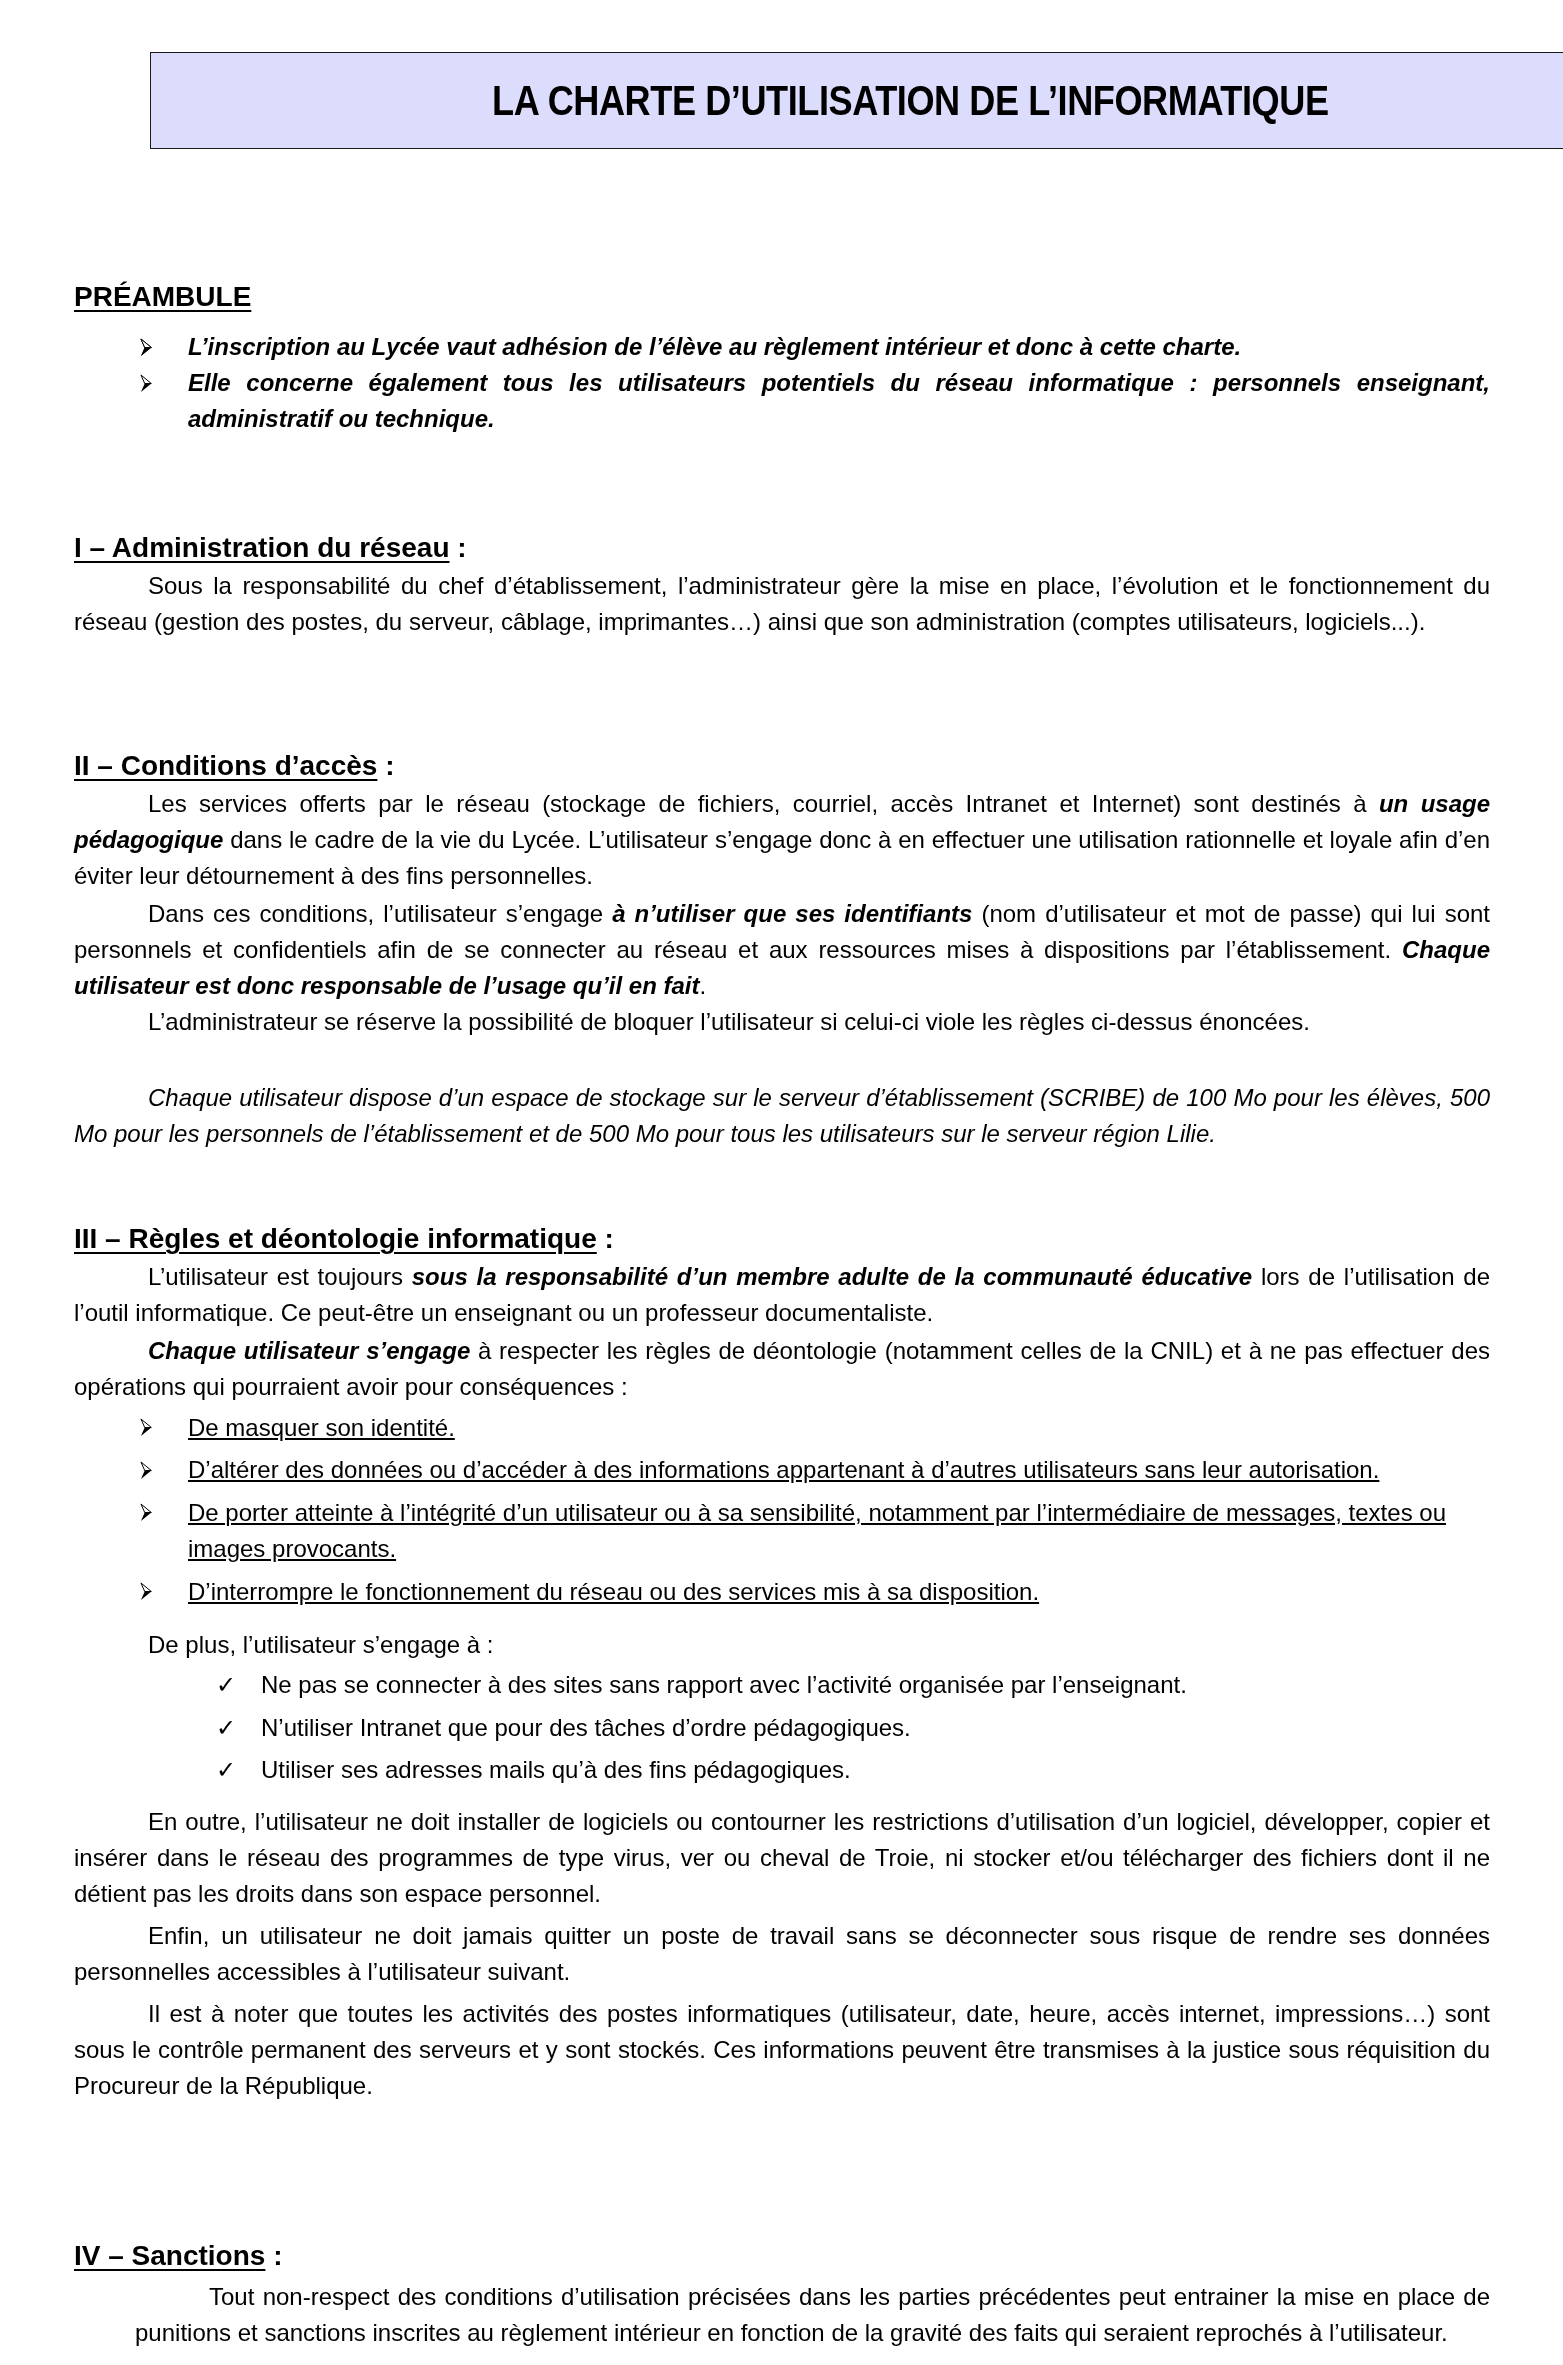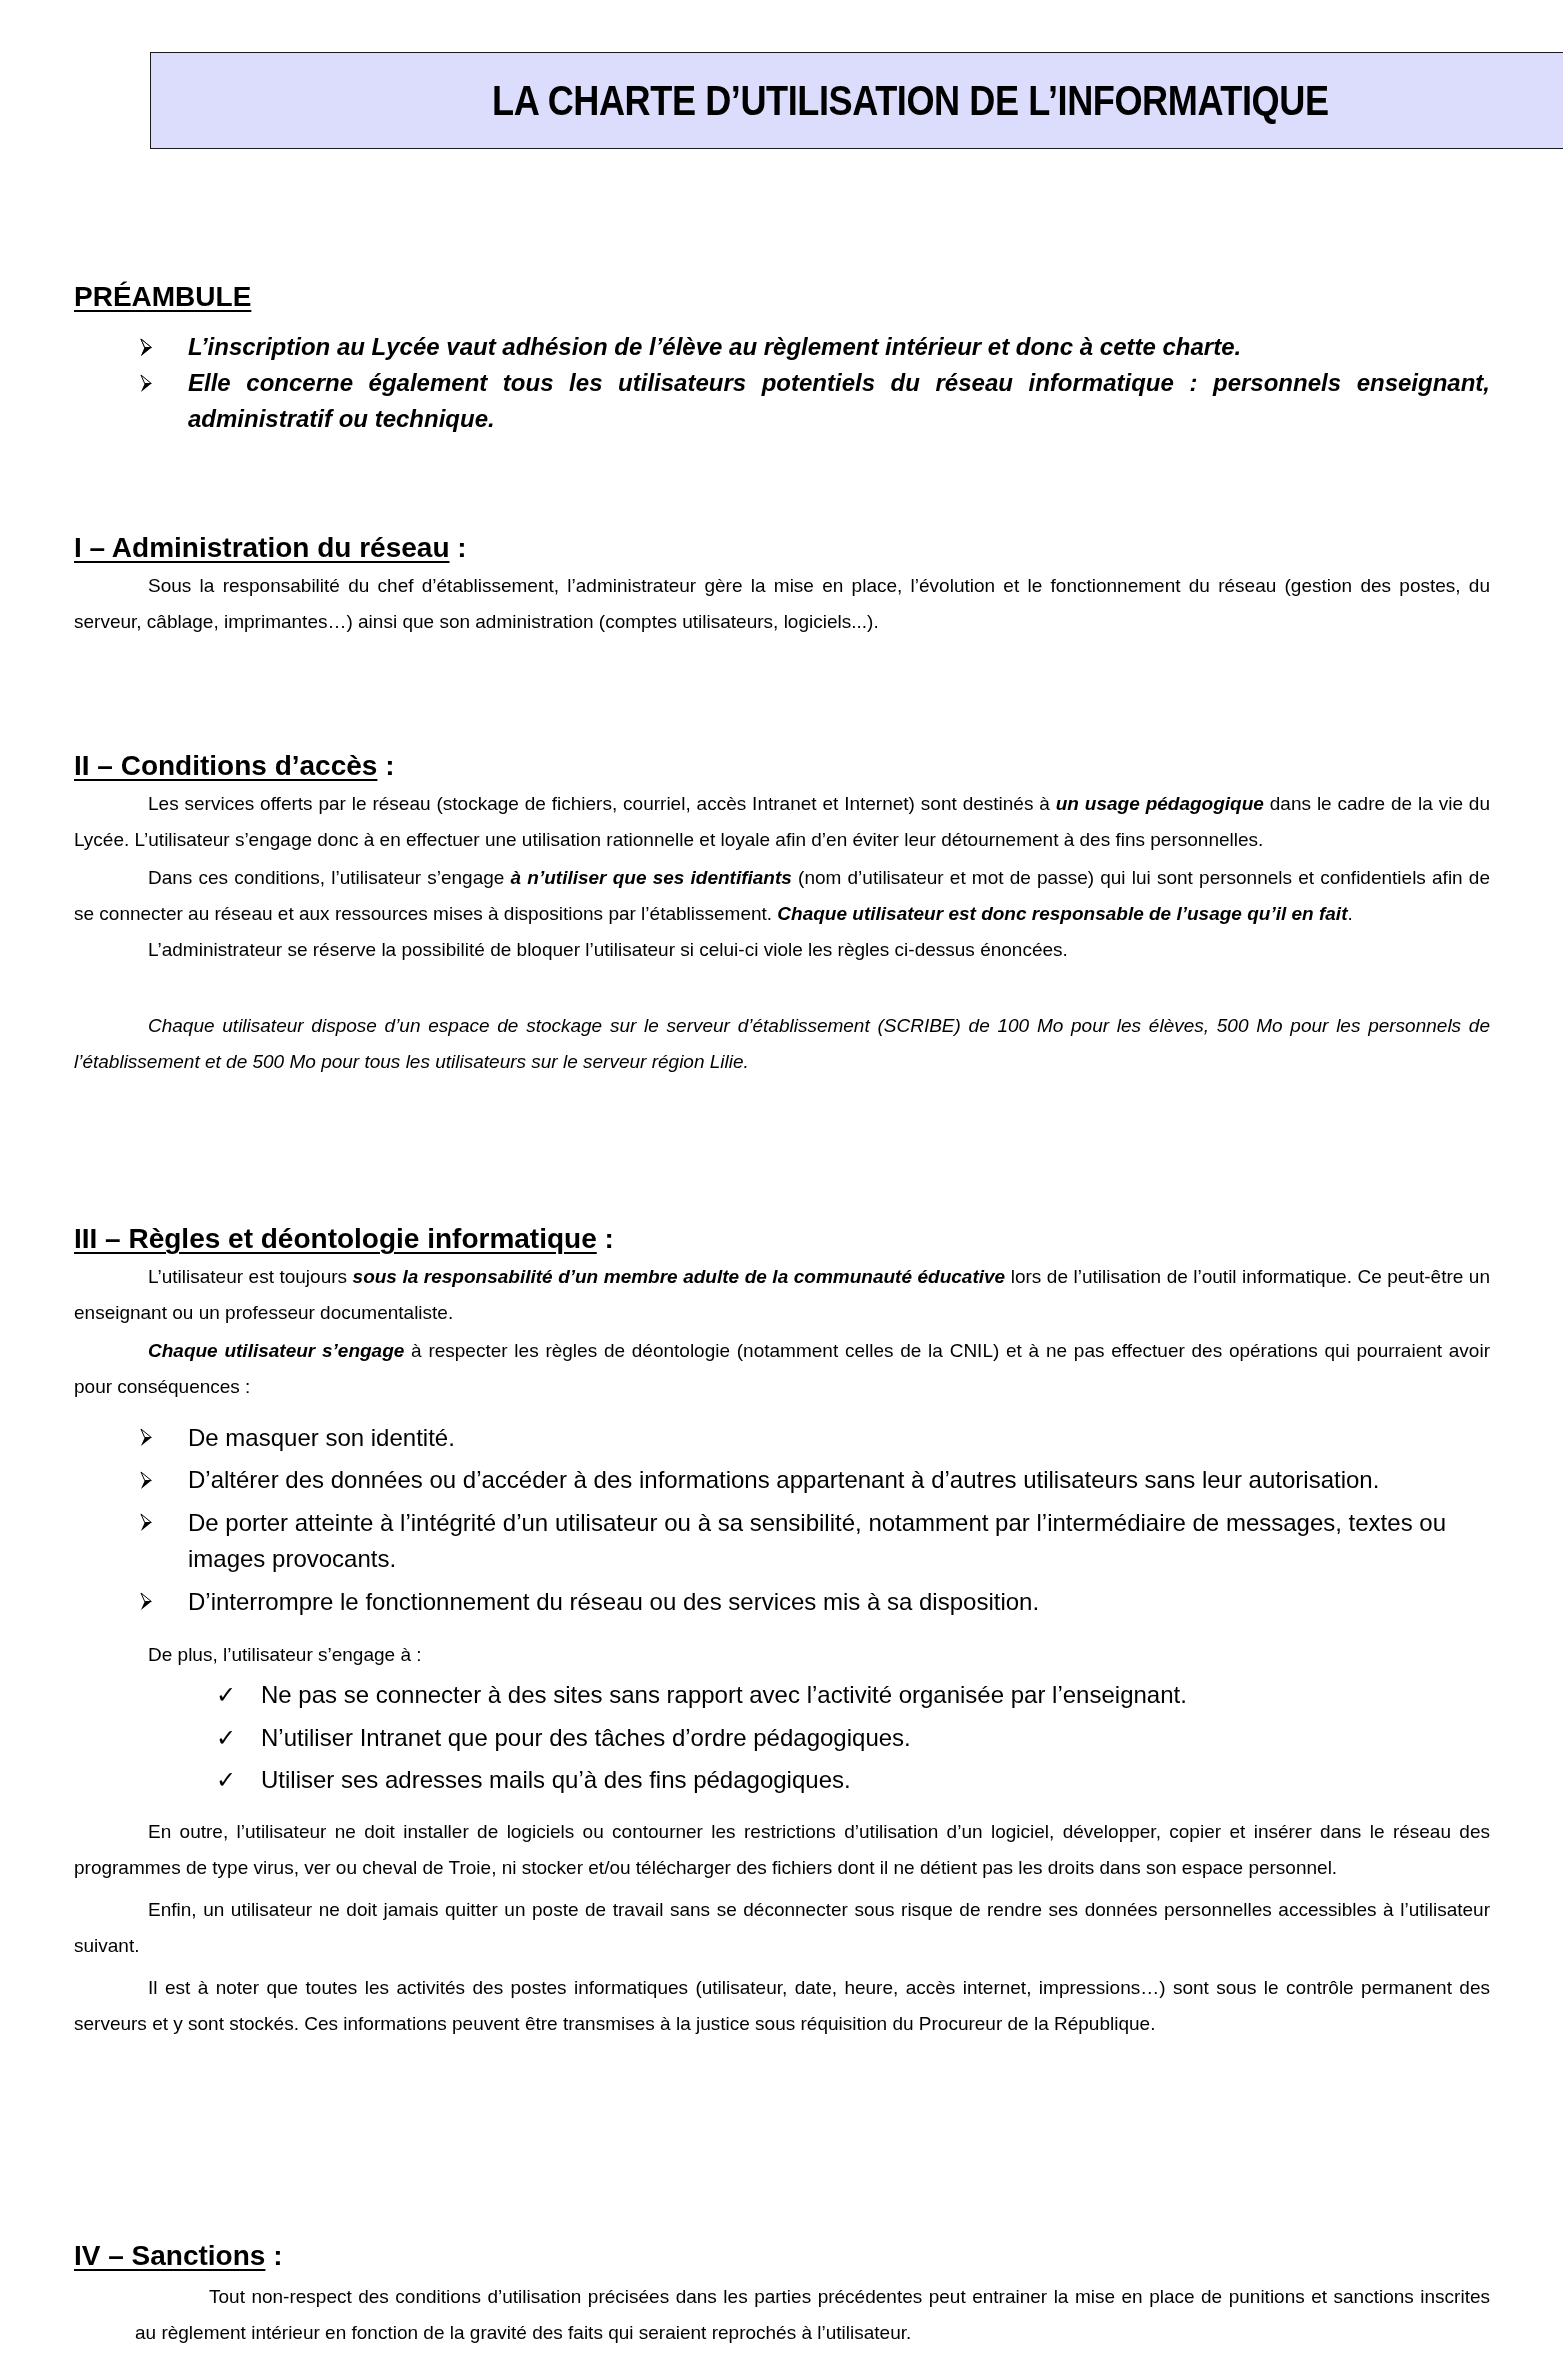--- a/index.html
+++ b/index.html
@@ -18,21 +18,21 @@
   }
   .title-box h1 {
     font-family: "Liberation Sans", sans-serif; font-weight: bold;
     font-size: 42px; letter-spacing: -0.5px; transform: scaleX(0.86);
     white-space: nowrap;
   }
 
   .block { position: absolute; left: 74px; width: 1416px; }
   .h { font-weight: bold; font-size: 28px; line-height: 36px; white-space: nowrap; }
   .h u { text-decoration: underline; text-decoration-thickness: 2.4px; text-underline-offset: 3.8px; }
-  .p { text-align: justify; font-size: 19px; line-height: 36px; }
+  .p { text-align: justify; font-size: 24px; line-height: 36px; }
   .indent { text-indent: 74px; }
   .bi { font-weight: bold; font-style: italic; }
 
   ul.arrows { list-style: none; }
   ul.arrows li { position: relative; padding-left: 114px; }
   ul.arrows li .bullet {
     position: absolute; left: 66px; top: 0; width: 19px; height: 36px;
     display: flex; align-items: center;
   }
   ul.checks { list-style: none; }
@@ -93,21 +93,21 @@
     <p class="p indent" style="margin-top:1.9px;"><span>Dans ces conditions, l’utilisateur s’engage </span><span class="bi">à n’utiliser que ses identifiants</span><span> (nom d’utilisateur et mot de passe) qui lui sont personnels et confidentiels afin de se connecter au réseau et aux ressources mises à dispositions par l’établissement. </span><span class="bi">Chaque utilisateur est donc responsable de l’usage qu’il en fait</span><span>.</span></p>
     <p class="p indent">L’administrateur se réserve la possibilité de bloquer l’utilisateur si celui-ci viole les règles ci-dessus énoncées.</p>
     <p class="p indent" style="margin-top:40px;font-style:italic;">Chaque utilisateur dispose d’un espace de stockage sur le serveur d’établissement (SCRIBE) de 100 Mo pour les élèves, 500 Mo pour les personnels de l’établissement et de 500 Mo pour tous les utilisateurs sur le serveur région Lilie.</p>
   </div>
 
   <div class="block" style="top:1221px;">
     <div class="h"><u>III – Règles et déontologie informatique</u><span> :</span></div>
     <p class="p indent" style="margin-top:1.9px;"><span>L’utilisateur est toujours </span><span class="bi">sous la responsabilité d’un membre adulte de la communauté éducative</span><span> lors de l’utilisation de l’outil informatique. Ce peut-être un enseignant ou un professeur documentaliste.</span></p>
     <p class="p indent" style="margin-top:1.9px;"><span class="bi">Chaque utilisateur s’engage</span><span> à respecter les règles de déontologie (notamment celles de la CNIL) et à ne pas effectuer des opérations qui pourraient avoir pour conséquences :</span></p>
 
-    <ul class="arrows" style="margin-top:15px;">
+    <ul class="arrows" style="margin-top:5px;text-decoration:underline;">
       <li style="margin-bottom:6.6px;">
         <span class="bullet">
             <svg width="12.3" height="19" viewBox="0 0 26 40">
               <polygon points="2,2 24,20 2,38 10,20" fill="#000"></polygon>
               <polygon points="2,2 24,20 10,20" fill="#fff" stroke="#000" stroke-width="2"></polygon>
             </svg>
           </span>
         <span>De masquer son identité.</span>
       </li>
       <li style="margin-bottom:6.6px;">

